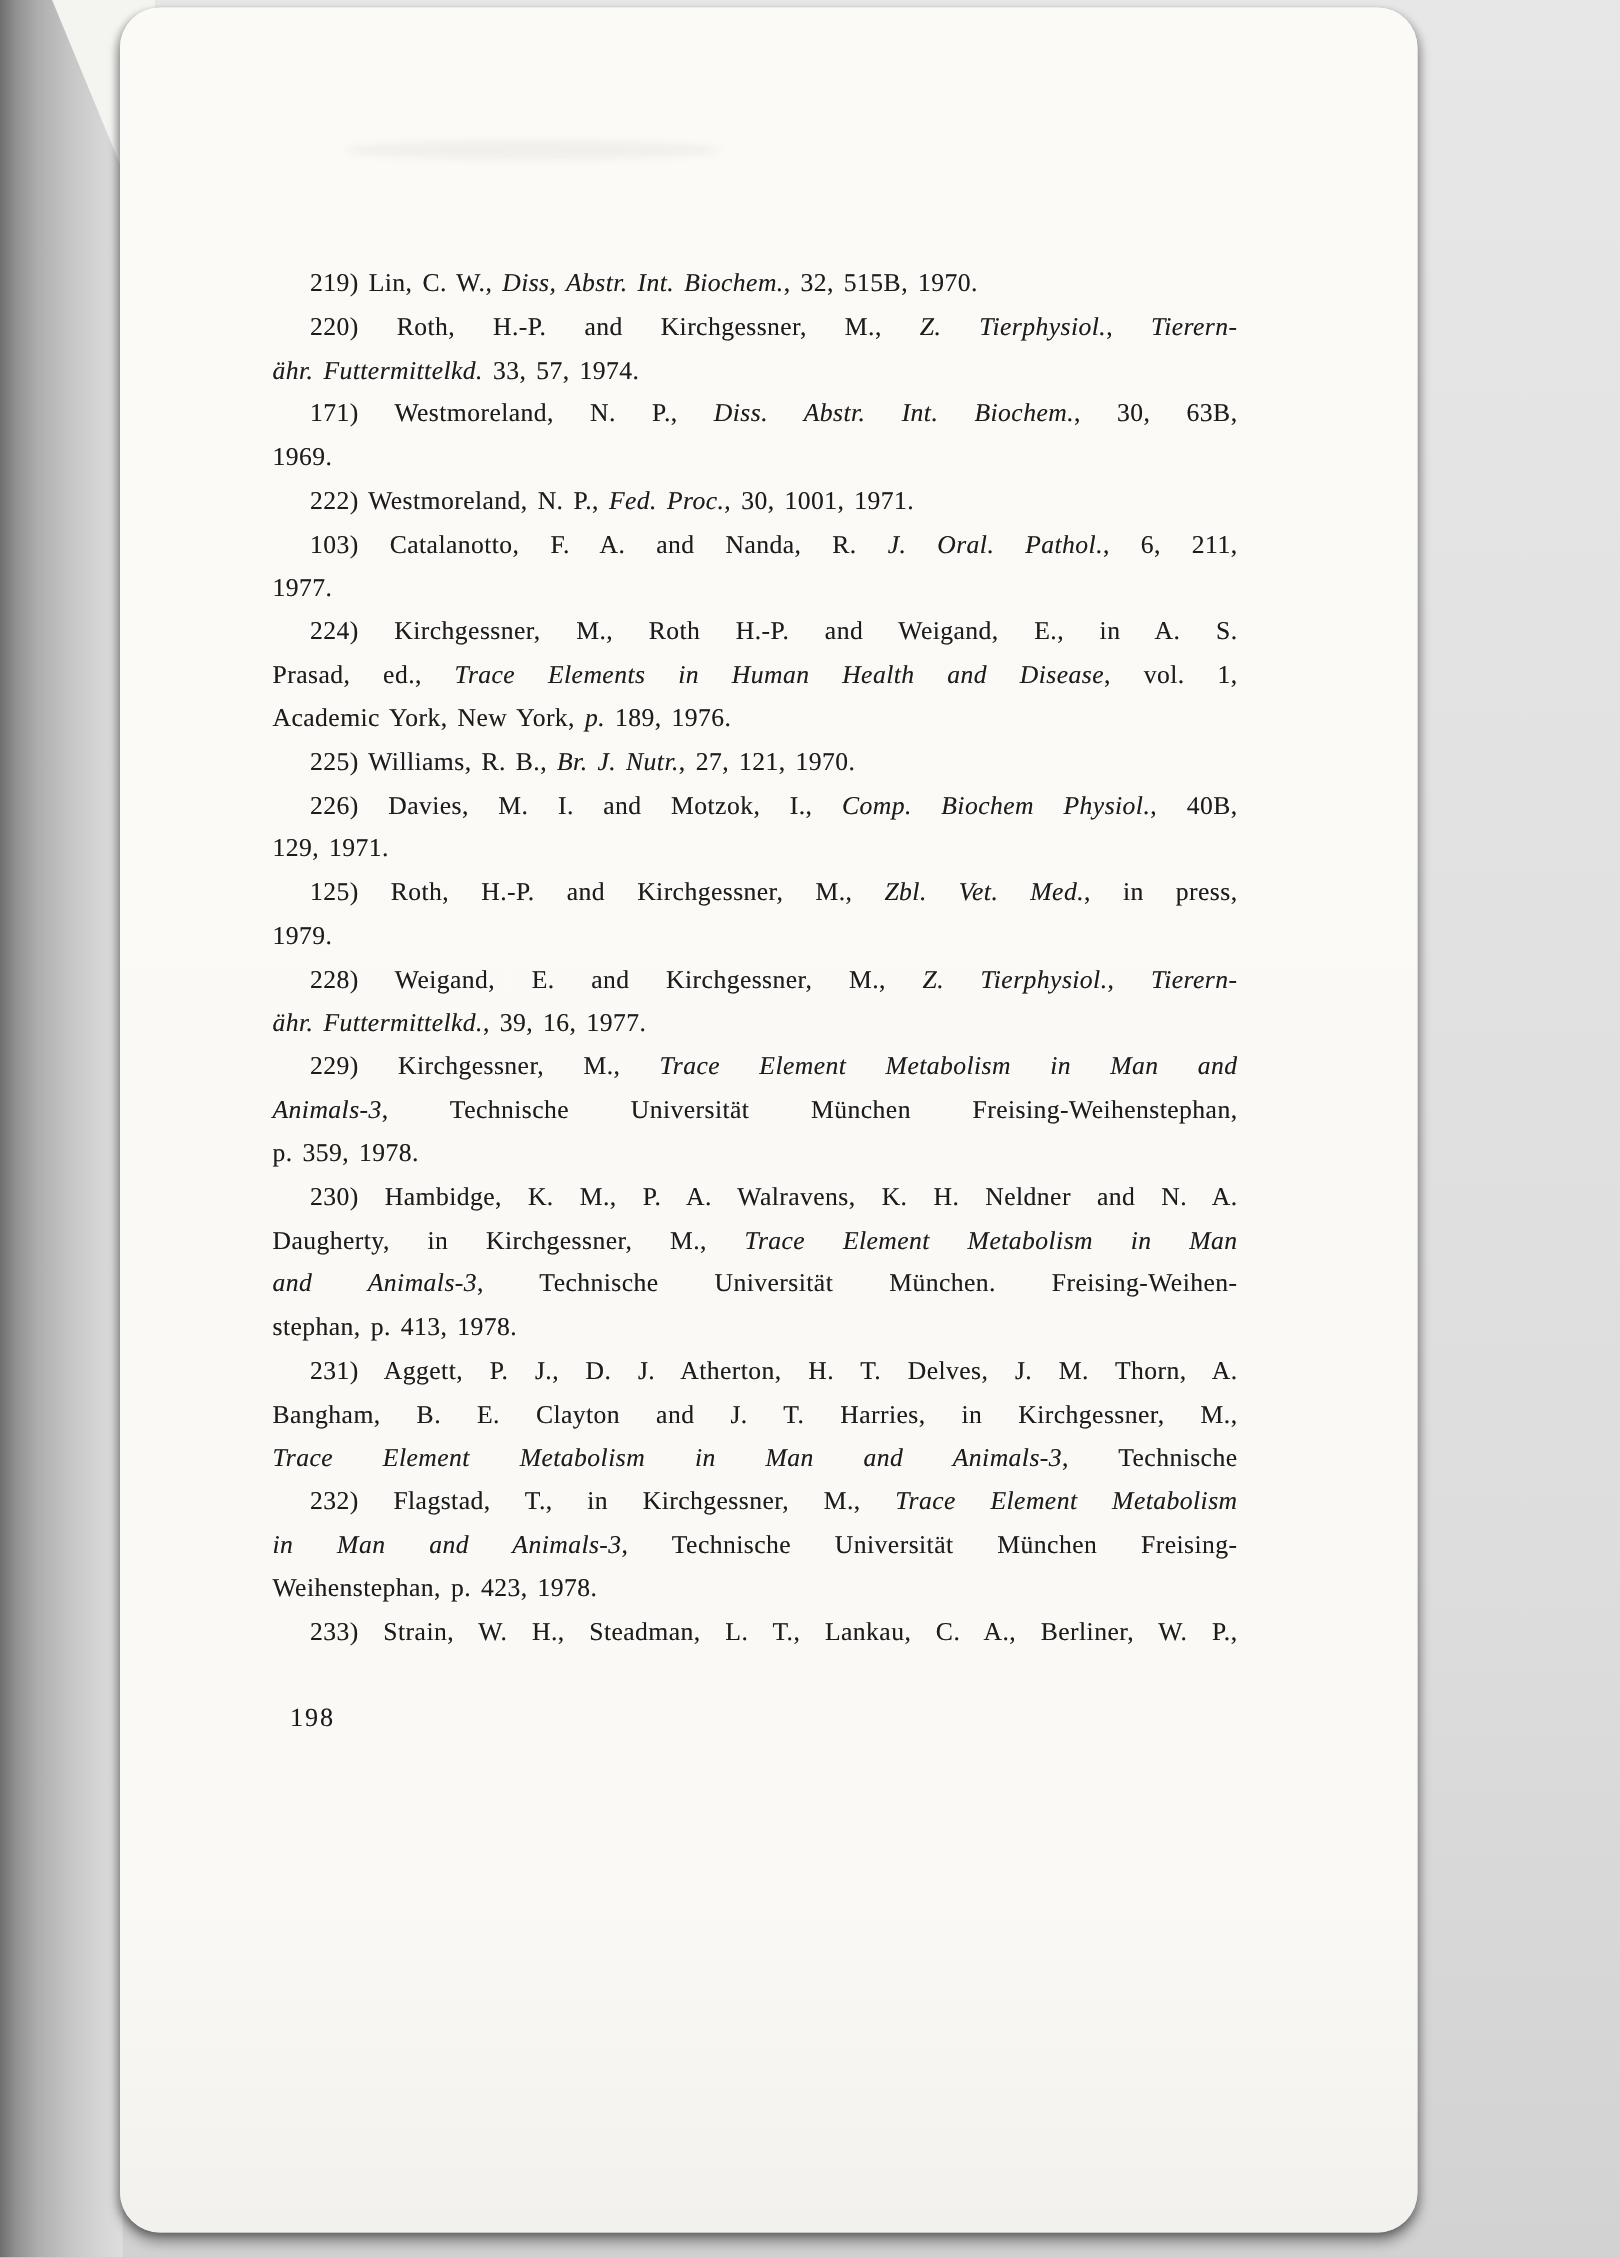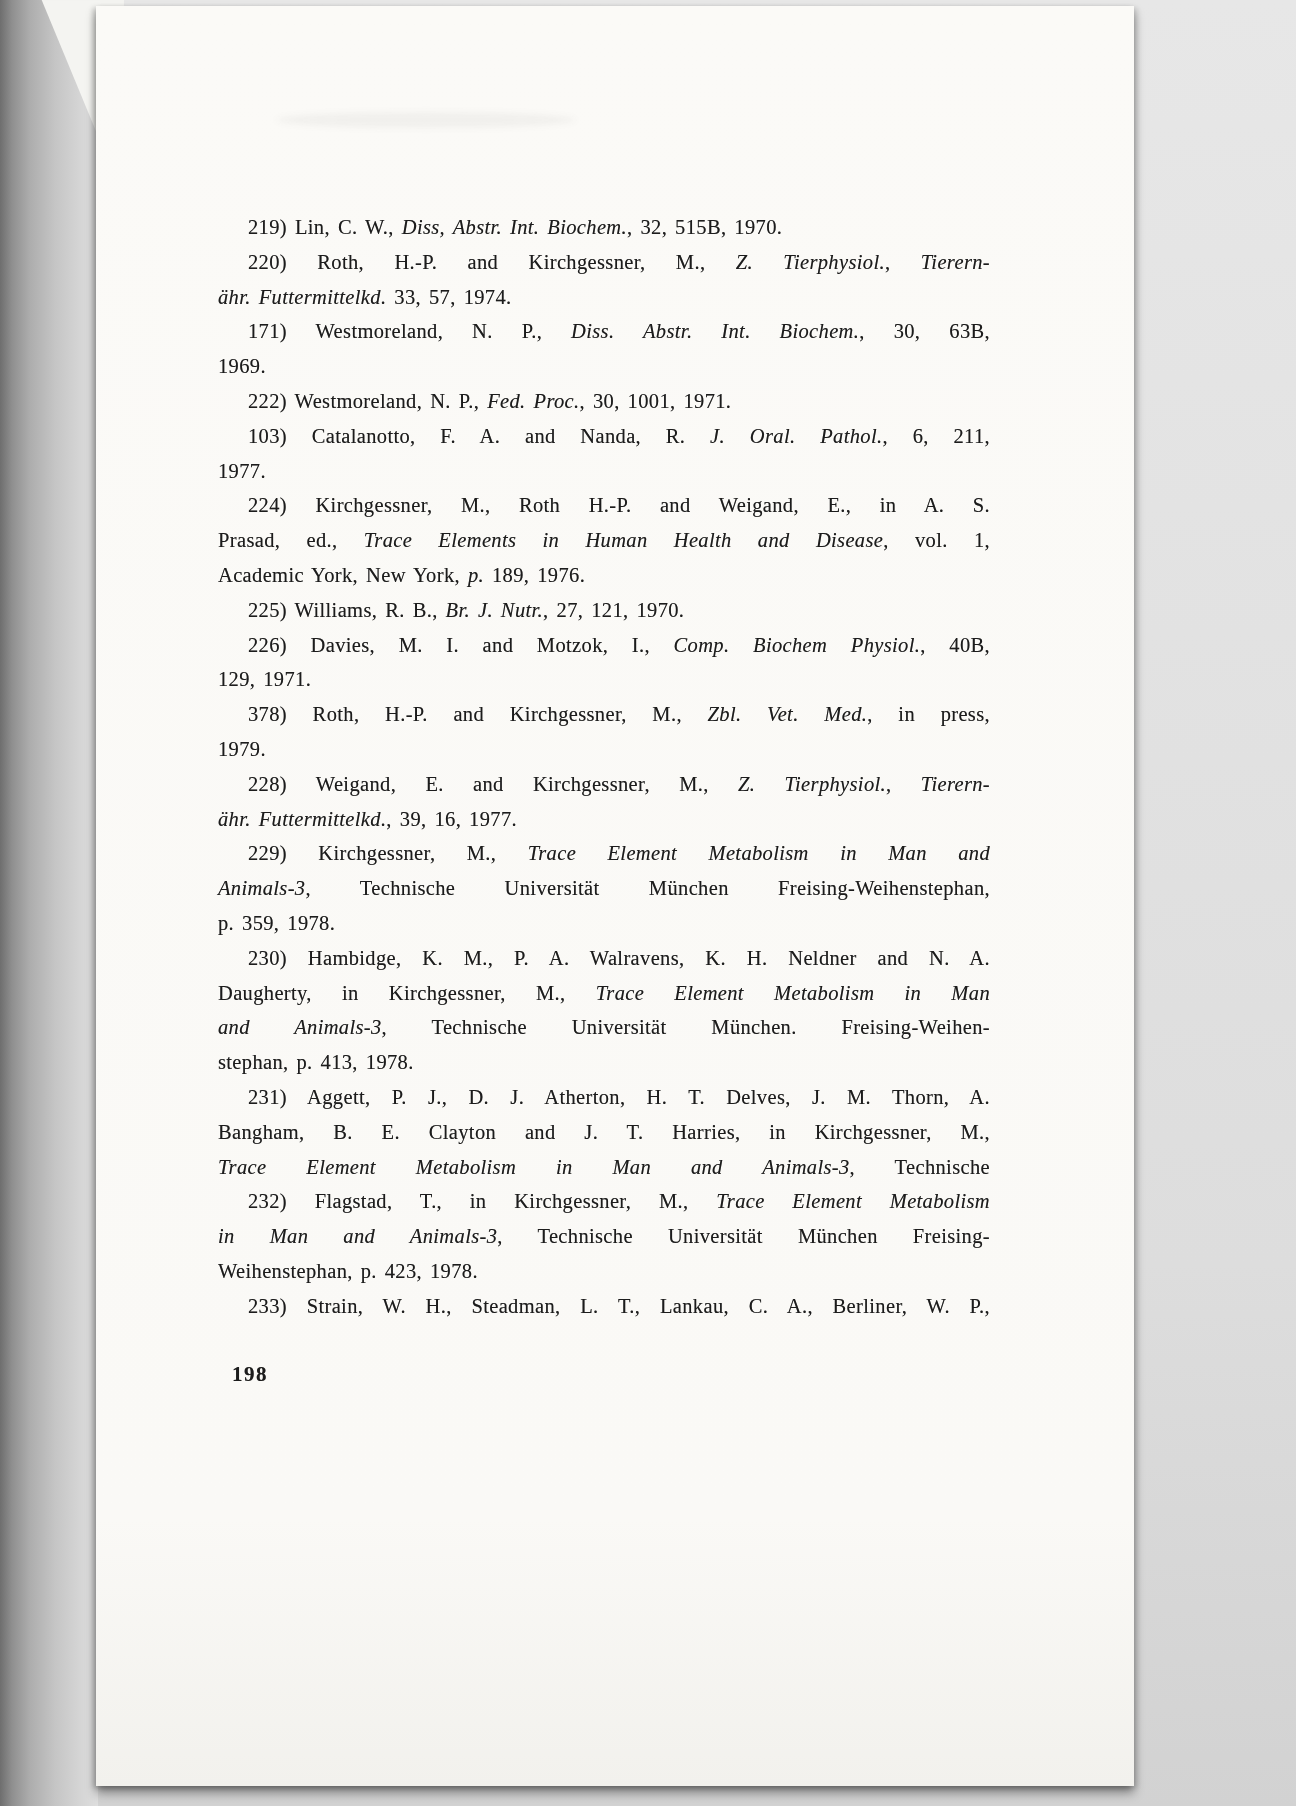--- a/index.html
+++ b/index.html
@@ -24,38 +24,39 @@
     position:absolute; left:26px; top:0; width:98px; height:142px;
     background:#f4f4f1;
     clip-path:polygon(16% 0%, 100% 0%, 100% 100%, 76% 100%);
     box-shadow:inset 2px -2px 3px rgba(0,0,0,0.10);
   }
   
   .page {
     position:absolute; left:96px; top:6px; width:1038px; height:1780px;
     background:linear-gradient(180deg,#fbfaf7 0%,#faf9f6 85%,#f2f1ed 100%);
     box-shadow:-3px 2px 5px rgba(0,0,0,0.18), 0 7px 10px rgba(0,0,0,0.38), 3px 2px 5px rgba(0,0,0,0.12);
+    border-radius:32px;
   }
   .smudge {
     position:absolute; left:180px; top:106px; width:300px; height:16px;
     background:rgba(60,60,60,0.05); border-radius:50%; filter:blur(3px);
   }
   .textblock {
     position:absolute; left:122px; top:204px; width:772px;
     font-size:20.5px; line-height:34.8px; color:#1c1c1c;
     letter-spacing:0.35px; word-spacing:2.5px;
     text-shadow:0 0 0.5px rgba(28,28,28,0.45);
   }
   .ln { min-height:34.8px; }
   .ln.ind { padding-left:30px; }
   .ln.jf { text-align:justify; text-align-last:justify; }
   .ln em { font-style:italic; }
   .pageno {
     position:absolute; left:136px; top:1356px;
-    font-size:21px; font-weight:700; letter-spacing:1.5px; color:#1c1c1c;
+    font-size:21px; font-weight:400; letter-spacing:1.5px; color:#1c1c1c;
     text-shadow:0 0 0.5px rgba(28,28,28,0.45);
   }
 </style>
 </head>
 <body>
 
 <div class="scene">
   <div class="spine-edge"></div>
   <div class="corner-fold"></div>
   <div class="page">
@@ -85,21 +86,21 @@
           <div class="ln"><span>Academic York, New York, </span><em>p.</em><span> 189, 1976.</span></div>
         </div>
         <div class="ref">
           <div class="ln ind"><span>225) Williams, R. B., </span><em>Br. J. Nutr.</em><span>, 27, 121, 1970.</span></div>
         </div>
         <div class="ref">
           <div class="ln ind jf"><span>226) Davies, M. I. and Motzok, I., </span><em>Comp. Biochem Physiol.</em><span>, 40B,</span></div>
           <div class="ln"><span>129, 1971.</span></div>
         </div>
         <div class="ref">
-          <div class="ln ind jf"><span>378) Roth, H.-P. and Kirchgessner, M., </span><em>Zbl. Vet. Med.</em><span>, in press,</span></div>
+          <div class="ln ind jf"><span>125) Roth, H.-P. and Kirchgessner, M., </span><em>Zbl. Vet. Med.</em><span>, in press,</span></div>
           <div class="ln"><span>1979.</span></div>
         </div>
         <div class="ref">
           <div class="ln ind jf"><span>228) Weigand, E. and Kirchgessner, M., </span><em>Z. Tierphysiol.</em><span>, </span><em>Tierern-</em></div>
           <div class="ln"><em>ähr. Futtermittelkd.</em><span>, 39, 16, 1977.</span></div>
         </div>
         <div class="ref">
           <div class="ln ind jf"><span>229) Kirchgessner, M., </span><em>Trace Element Metabolism in Man and</em></div>
           <div class="ln jf"><em>Animals-3</em><span>, Technische Universität München Freising-Weihenstephan,</span></div>
           <div class="ln"><span>p. 359, 1978.</span></div>

